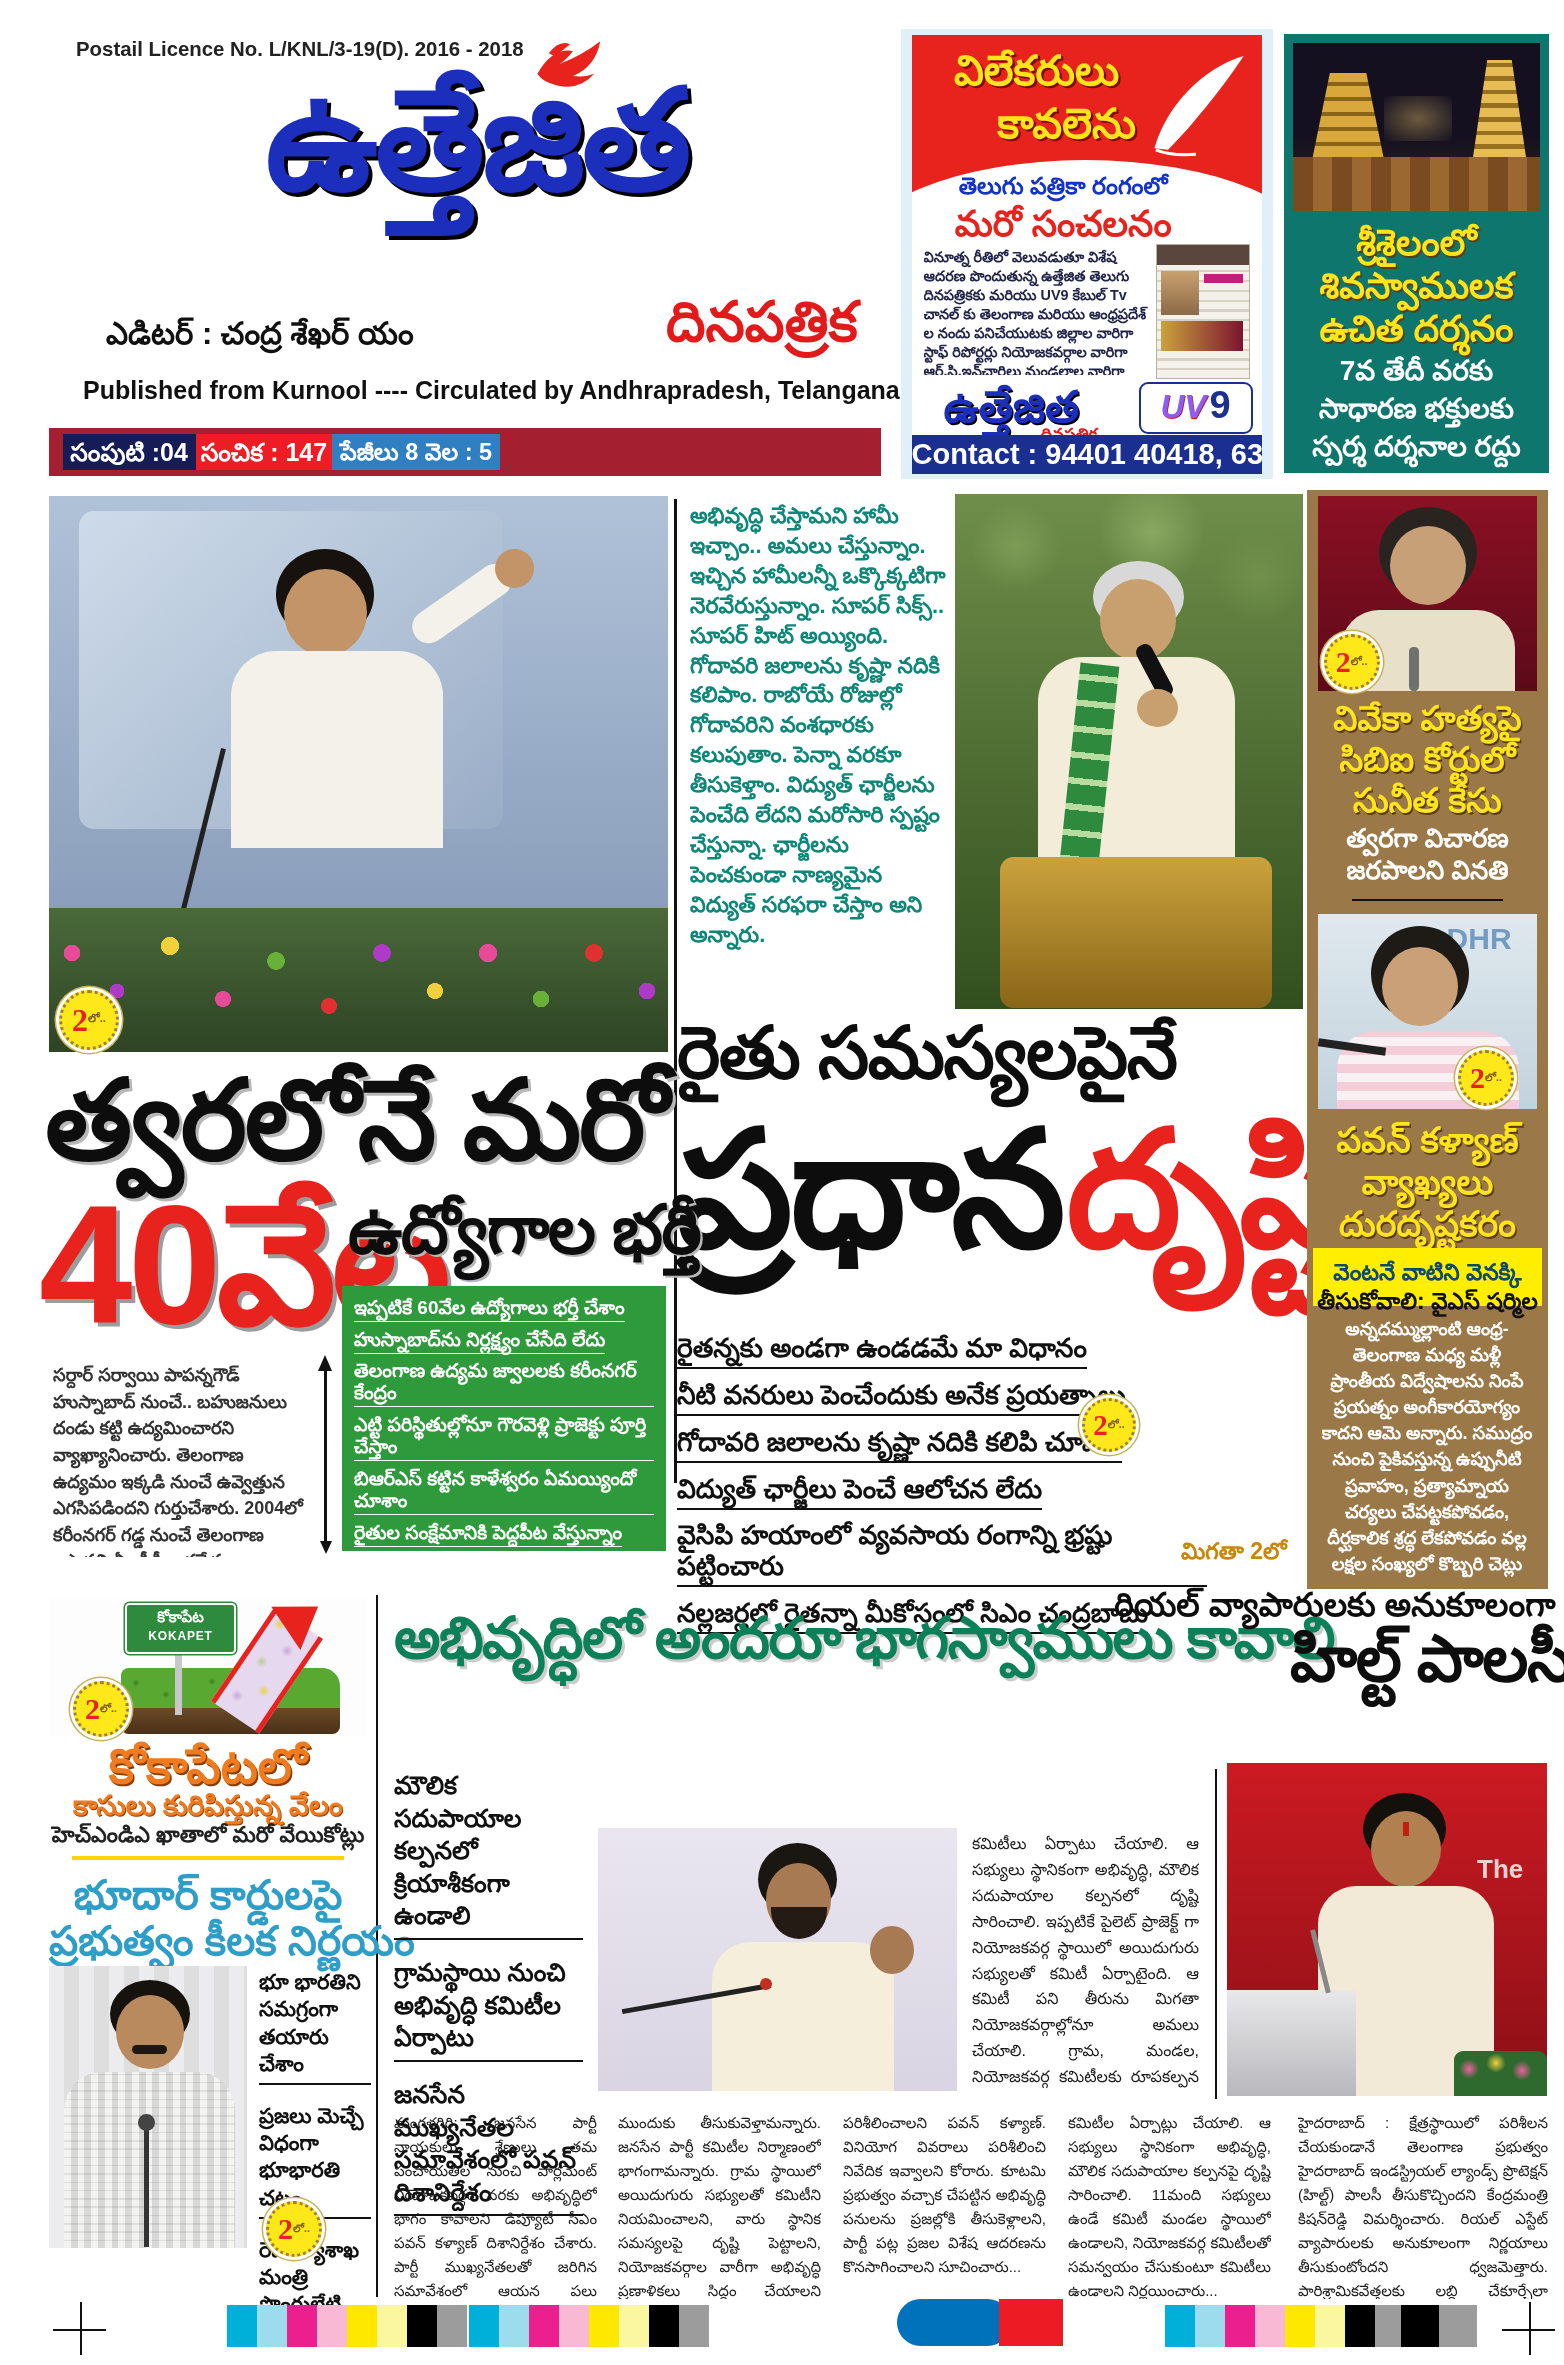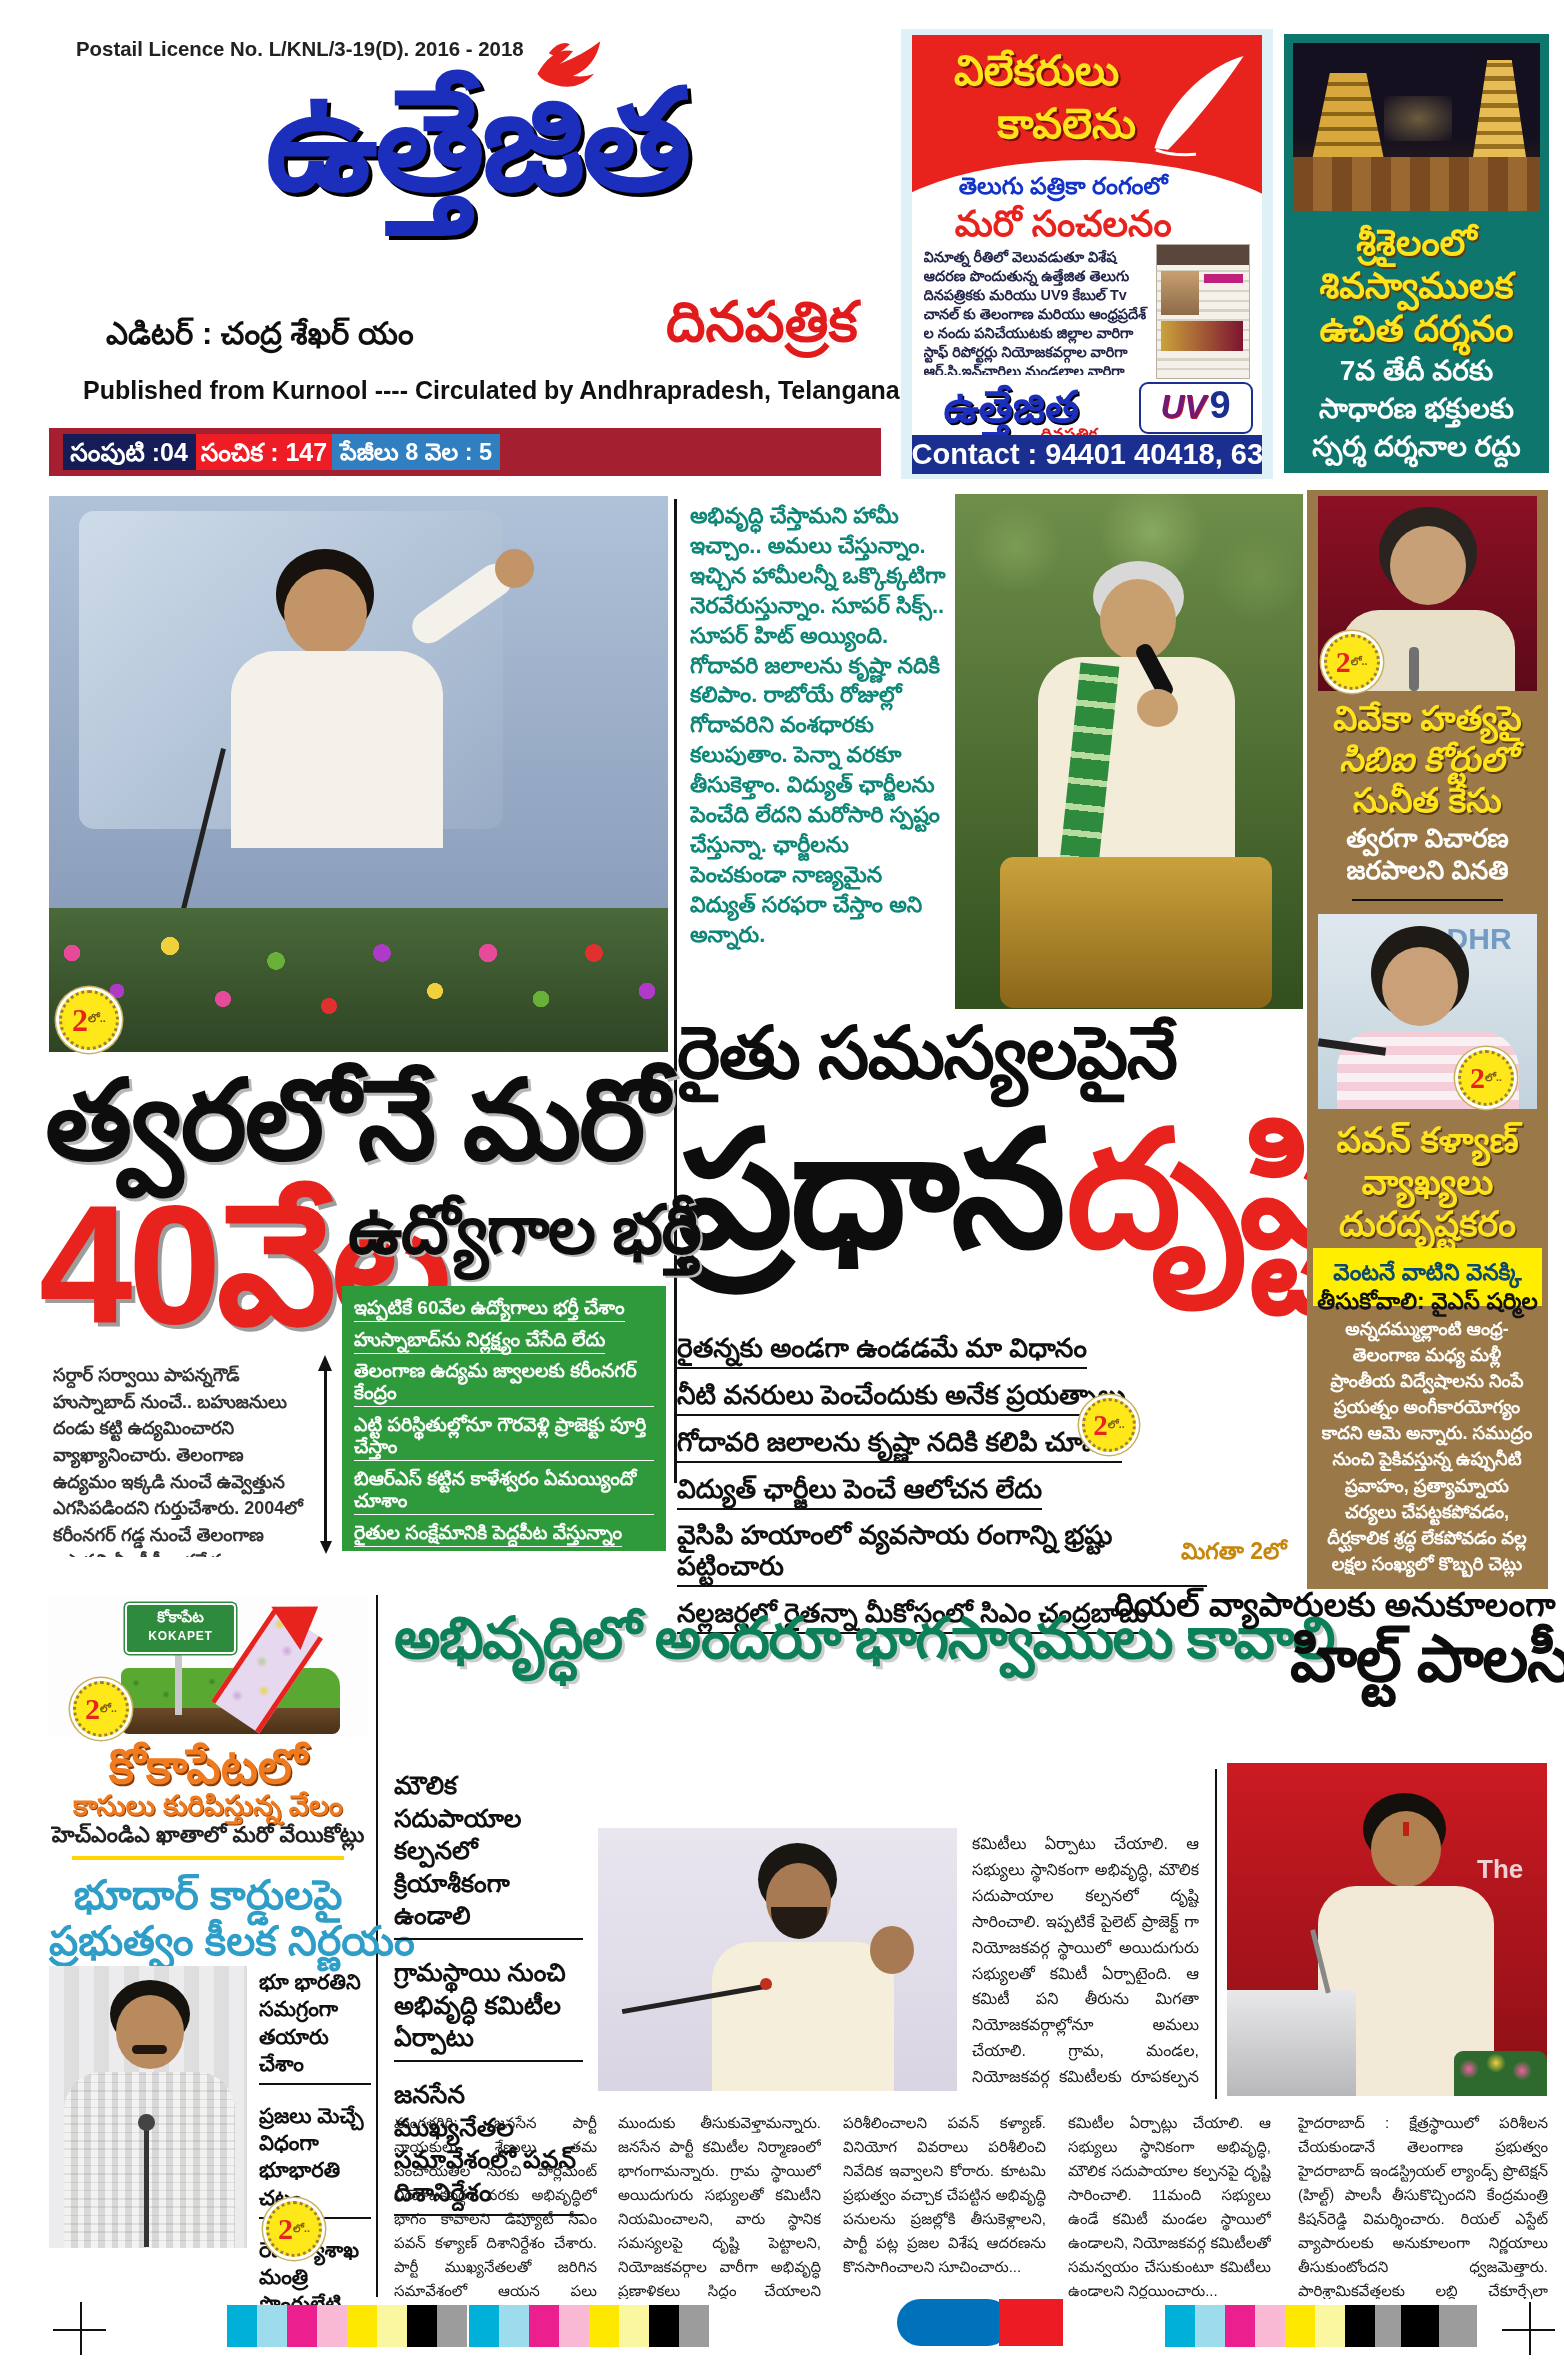--- a/index.html
+++ b/index.html
@@ -73,21 +73,21 @@
       <div class="abs" style="left:244px;top:209px;width:92px;height:133px;background:
              repeating-linear-gradient(0deg,#f4f1ea 0 7.6px,#d8d2c4 7.6px 9.8px);border:1.5px solid #b8b0a0;">
         <div class="abs" style="left:0;top:0;width:92px;height:19.7px;background:#5a463c;"></div>
         <div class="abs" style="left:4.5px;top:26px;width:38px;height:44px;background:linear-gradient(#c8a070,#8c6a48);"></div>
         <div class="abs" style="left:47px;top:29px;width:39px;height:9px;background:#c0207c;"></div>
         <div class="abs" style="left:4.5px;top:76px;width:82px;height:30px;background:linear-gradient(90deg,#caa23c,#7c1430);"></div>
       </div>
       <div class="abs b nw" style="left:32px;top:347px;font-size:44px;font-weight:800;color:#1c2ebc;text-shadow:1.5px 1.5px 0 #000;">ఉత్తేజిత</div>
       <div class="abs b nw" style="left:129px;top:390px;font-size:16.6px;color:#e11b1b;">దినపత్రిక</div>
       <div class="abs" style="left:227px;top:347px;width:110px;height:48px;background:#fff;border:2.3px solid #1b2f91;border-radius:9px;text-align:center;">
-        <span class="b" style="font-size:33px;font-style:italic;color:#701a75;text-shadow:0.8px 0.8px 0 #c81822;">UV</span>
+        <span class="b" style="font-size:33px;font-style:italic;color:#8b5cf6;text-shadow:0.8px 0.8px 0 #c81822;">UV</span>
         <span class="b" style="font-size:38px;color:#1b2f91;">9</span>
       </div>
       <div class="abs b ctr nw" style="left:0;top:400px;width:350px;height:39px;background:#1b2f91;color:#fff;font-size:29px;line-height:39px;">Contact : 94401 40418, 63038 17489</div>
     </div>
   </div>
 
   <div class="abs" style="left:1284px;top:34px;width:265px;height:439px;background:#0f766e;">
     <div class="photo" style="left:9px;top:9px;width:247px;height:168px;background:linear-gradient(#141020 55%,#3a2812);">
       <div class="abs" style="left:13.6px;top:30px;width:83px;height:114px;background:repeating-linear-gradient(0deg,#d8a83c 0 10.6px,#8a6518 10.6px 15px);clip-path:polygon(28% 0,72% 0,100% 100%,0 100%);"></div>
       <div class="abs" style="left:176px;top:16.6px;width:61px;height:125px;background:repeating-linear-gradient(0deg,#e8bc54 0 9px,#96701e 9px 13.6px);clip-path:polygon(30% 0,70% 0,100% 100%,0 100%);"></div>
@@ -197,21 +197,21 @@
       <div class="head" style="left:72px;top:30px;width:76px;height:79px;background:#c8a078;"></div>
       <div class="abs" style="left:23px;top:114px;width:174px;height:82px;background:#e8e0c8;border-radius:38px 38px 0 0;"></div>
       <div class="abs" style="left:91px;top:151px;width:10.6px;height:44px;background:#707070;border-radius:4.5px;"></div>
     </div>
     <div class="badge" style="left:16.6px;top:144px;width:50px;height:50px;">
       <span class="n" style="font-size:30px;">2</span>
       <span class="s" style="font-size:10.6px;">లో..</span>
     </div>
 
     <div class="abs b ctr nw" style="left:0;top:209px;width:241px;font-size:34px;color:#ffe41c;text-shadow:1.5px 1.5px 0 #5a3c14;">వివేకా హత్యపై</div>
-    <div class="abs b ctr nw" style="left:0;top:250px;width:241px;font-size:34px;color:#ffe41c;text-shadow:1.5px 1.5px 0 #5a3c14;font-style:italic;">సిబిఐ కోర్టులో</div>
+    <div class="abs b ctr nw" style="left:0;top:250px;width:241px;font-size:34px;color:#ffe41c;text-shadow:1.5px 1.5px 0 #5a3c14;">సిబిఐ కోర్టులో</div>
     <div class="abs b ctr nw" style="left:0;top:291px;width:241px;font-size:34px;color:#ffe41c;text-shadow:1.5px 1.5px 0 #5a3c14;">సునీత కేసు</div>
     <div class="abs b ctr nw" style="left:0;top:333px;width:241px;font-size:26px;color:#fff;">త్వరగా విచారణ</div>
     <div class="abs b ctr nw" style="left:0;top:365px;width:241px;font-size:26px;color:#fff;">జరపాలని వినతి</div>
 
     <div class="abs" style="left:45px;top:409px;width:151px;height:2.3px;background:#111;"></div>
 
     <div class="photo" style="left:10.6px;top:424px;width:219px;height:195px;background:linear-gradient(#dfe8ee,#c2d2dc);">
       <div class="abs b" style="left:129px;top:7.6px;font-size:30px;color:#2e6aa8;opacity:.6;">DHR</div>
       <div class="head" style="left:53px;top:12px;width:98px;height:95px;background:#1e1a16;"></div>
       <div class="head" style="left:64px;top:33px;width:76px;height:79px;background:#caa078;"></div>

